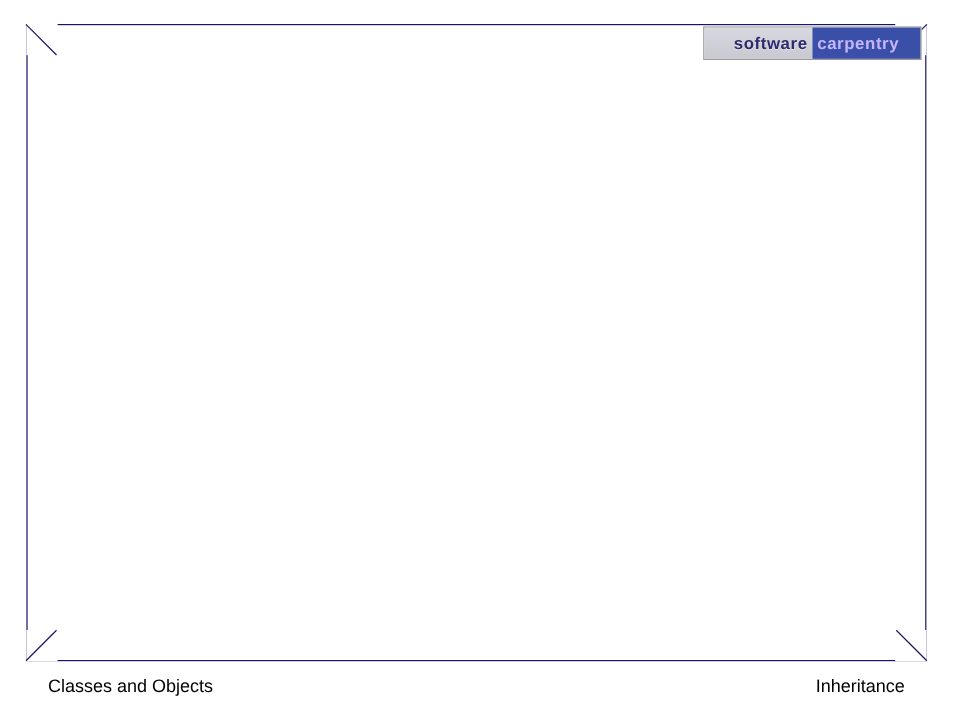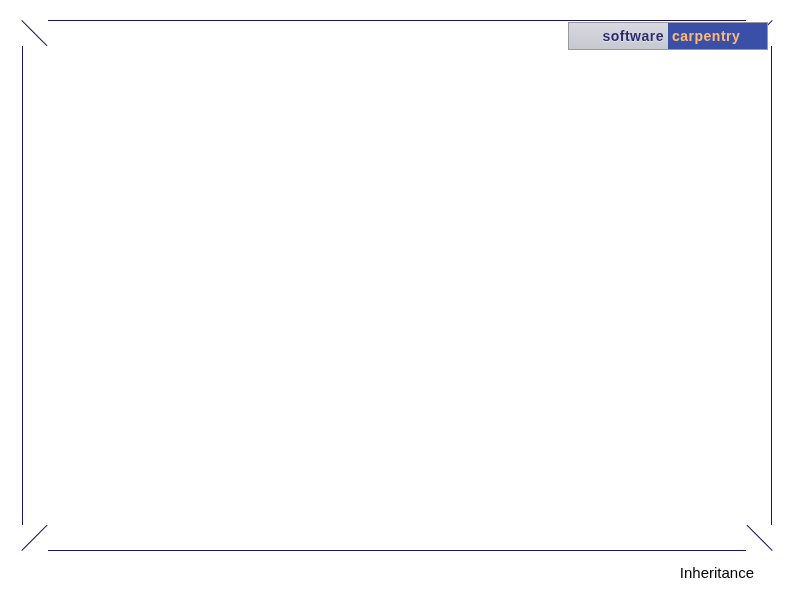--- a/index.html
+++ b/index.html
@@ -60,21 +60,21 @@
     .corner.br::after {
       width: 36px; height: 1px;
       transform: rotate(45deg);
       transform-origin: right bottom;
       bottom: 0; right: 0;
     }
     .logo {
       position: absolute;
       top: 22px;
       right: 26px;
-      width: 200px;
+      width: 182px;
       height: 28px;
       background: #ffffff;
       border: 1px solid #999;
       display: flex;
       align-items: stretch;
       z-index: 5;
     }
     .logo-left {
       flex: 1;
       background: linear-gradient(180deg, #d8d8e0 0%, #c8c8d0 100%);
@@ -88,21 +88,21 @@
       letter-spacing: 0.5px;
       text-shadow: 0 1px 0 rgba(255,255,255,0.5);
     }
     .logo-right {
       flex: 1;
       background: #3a4fa8;
       display: flex;
       align-items: center;
       justify-content: flex-start;
       padding-left: 4px;
-      color: #fdba74;
+      color: #c4b5fd;
       font-weight: bold;
       font-size: 14px;
       letter-spacing: 0.5px;
     }
     .heading {
       position: absolute;
       top: 78px;
       left: 52px;
       font-size: 27px;
       color: #000;
@@ -139,15 +139,16 @@
     <div class="corner bl"></div>
     <div class="corner br"></div>
   </div>
 
   <div class="logo">
     <div class="logo-left">software</div>
     <div class="logo-right">carpentry</div>
   </div>
 
 
+  <div class="footer-left">Classes and Objects</div>
   <div class="footer-right">Inheritance</div>
 
 </div>
 
 </body></html>

